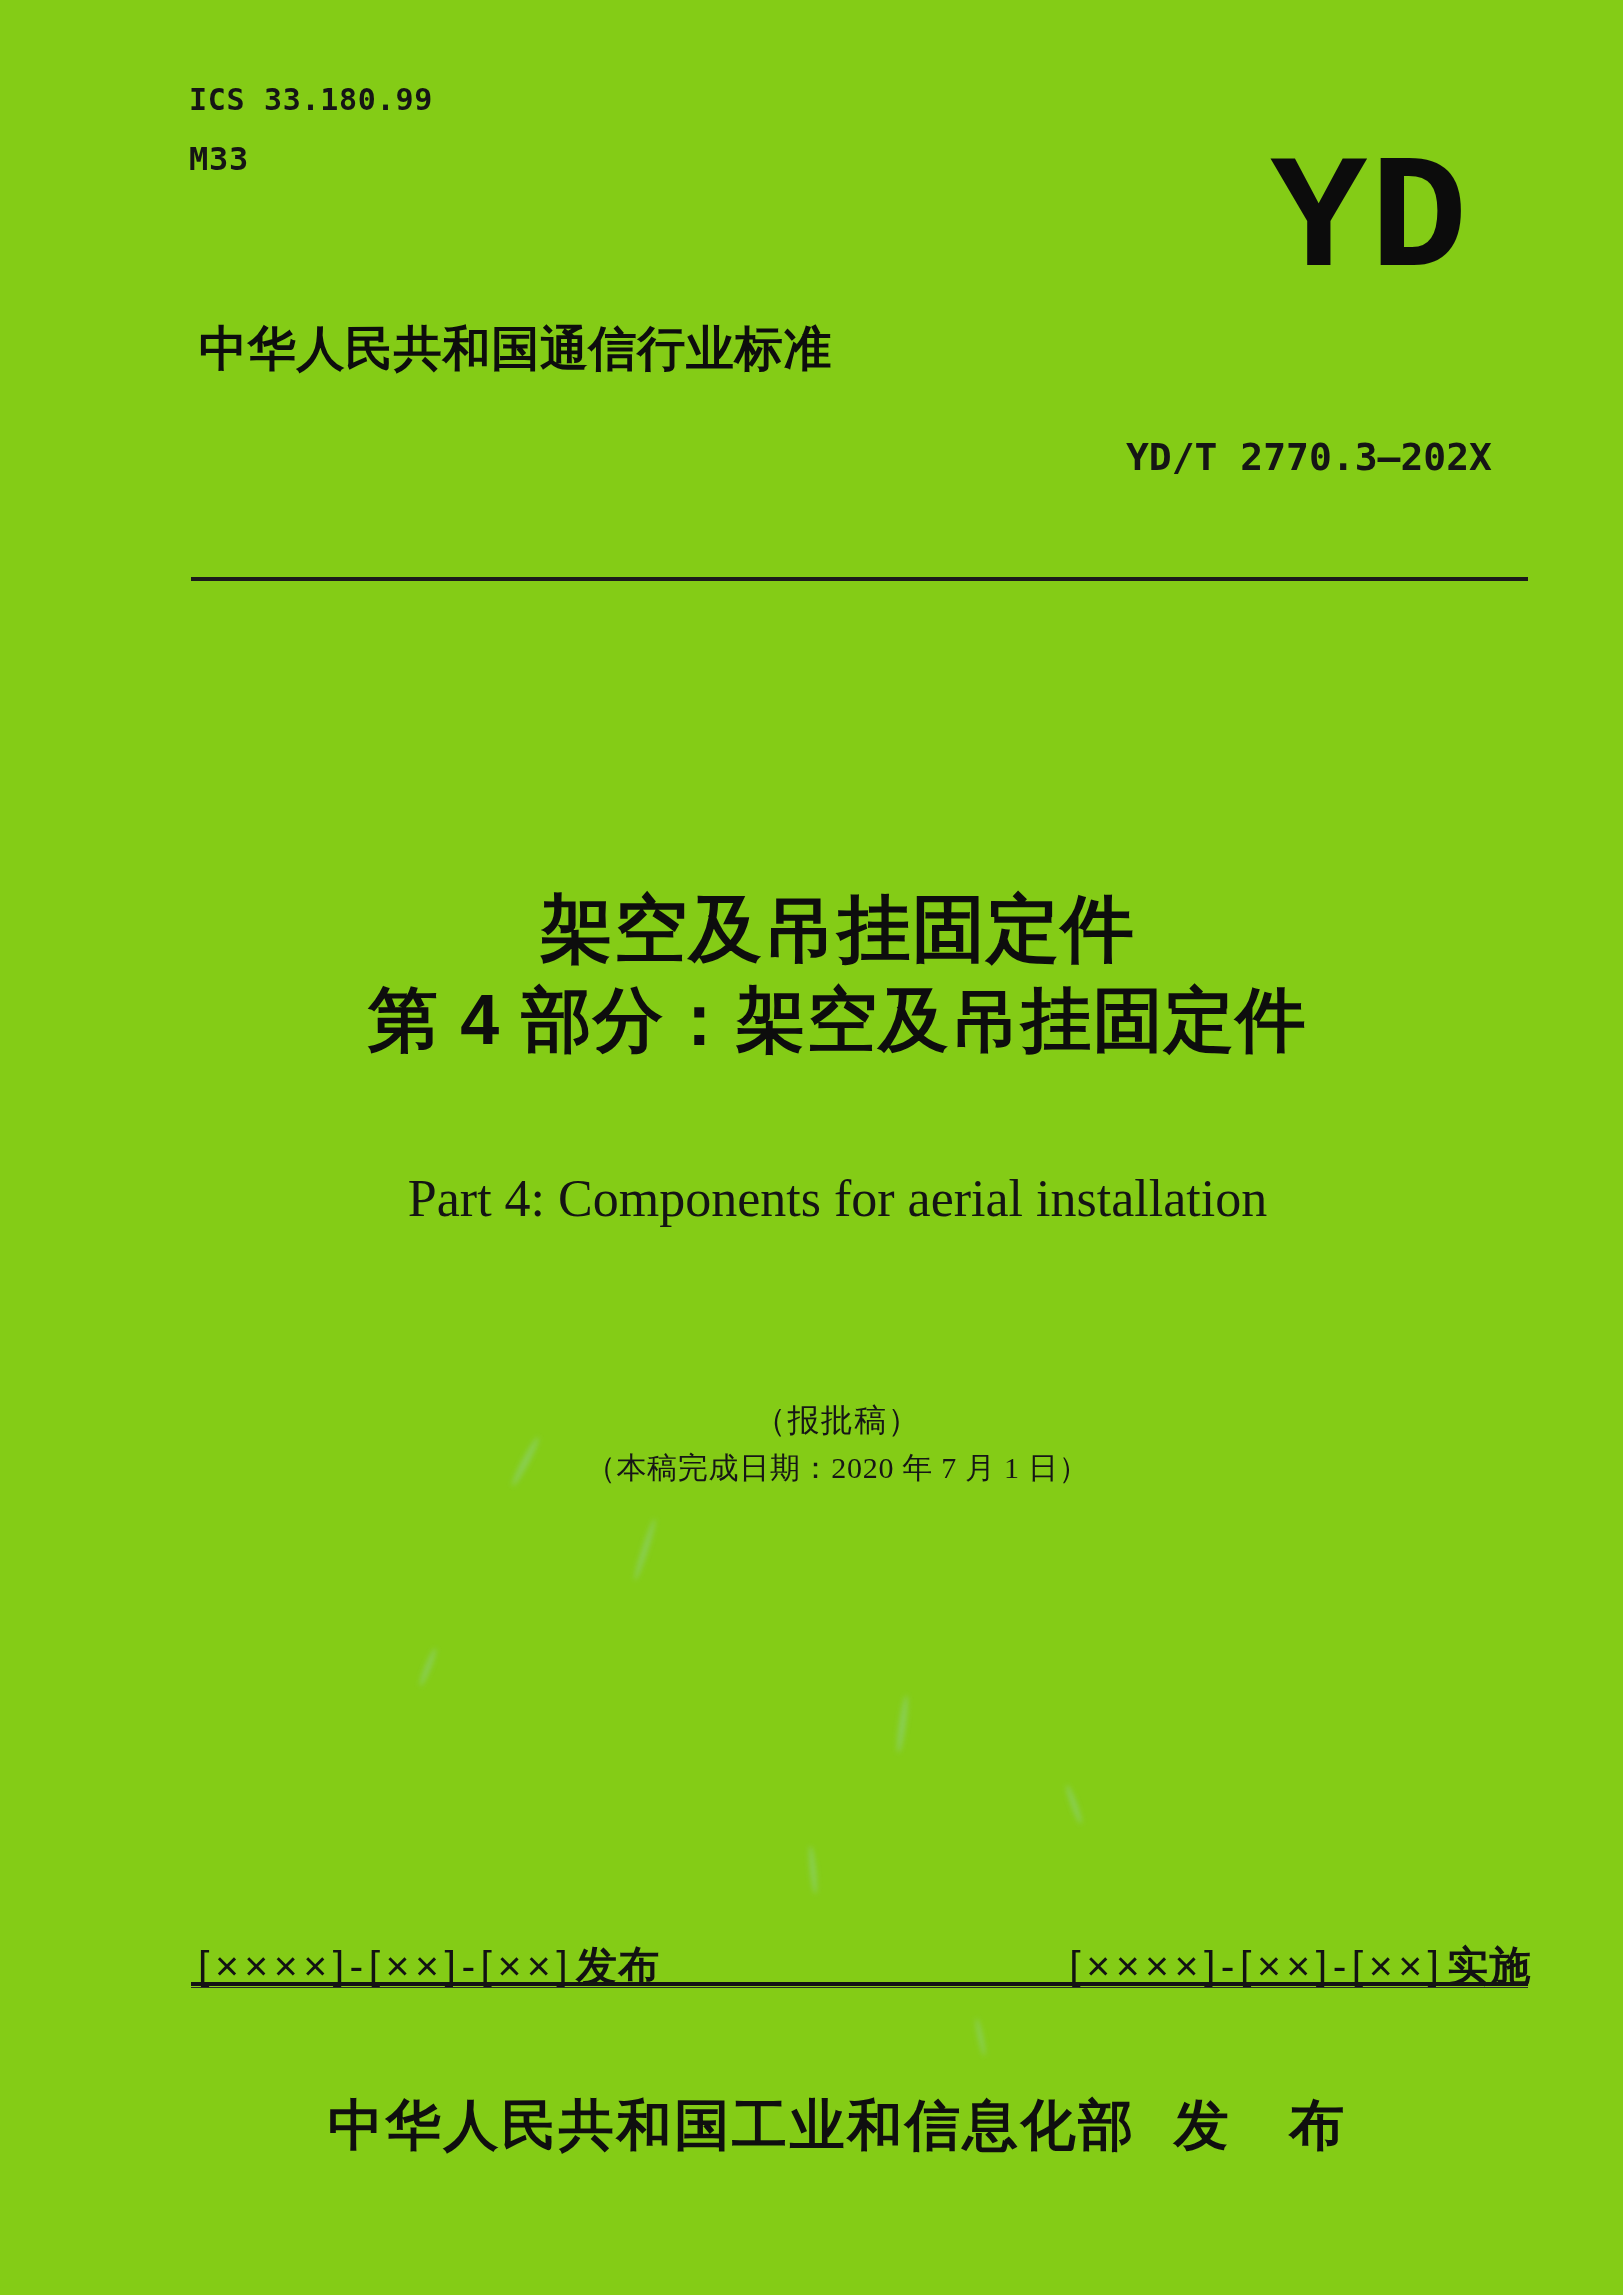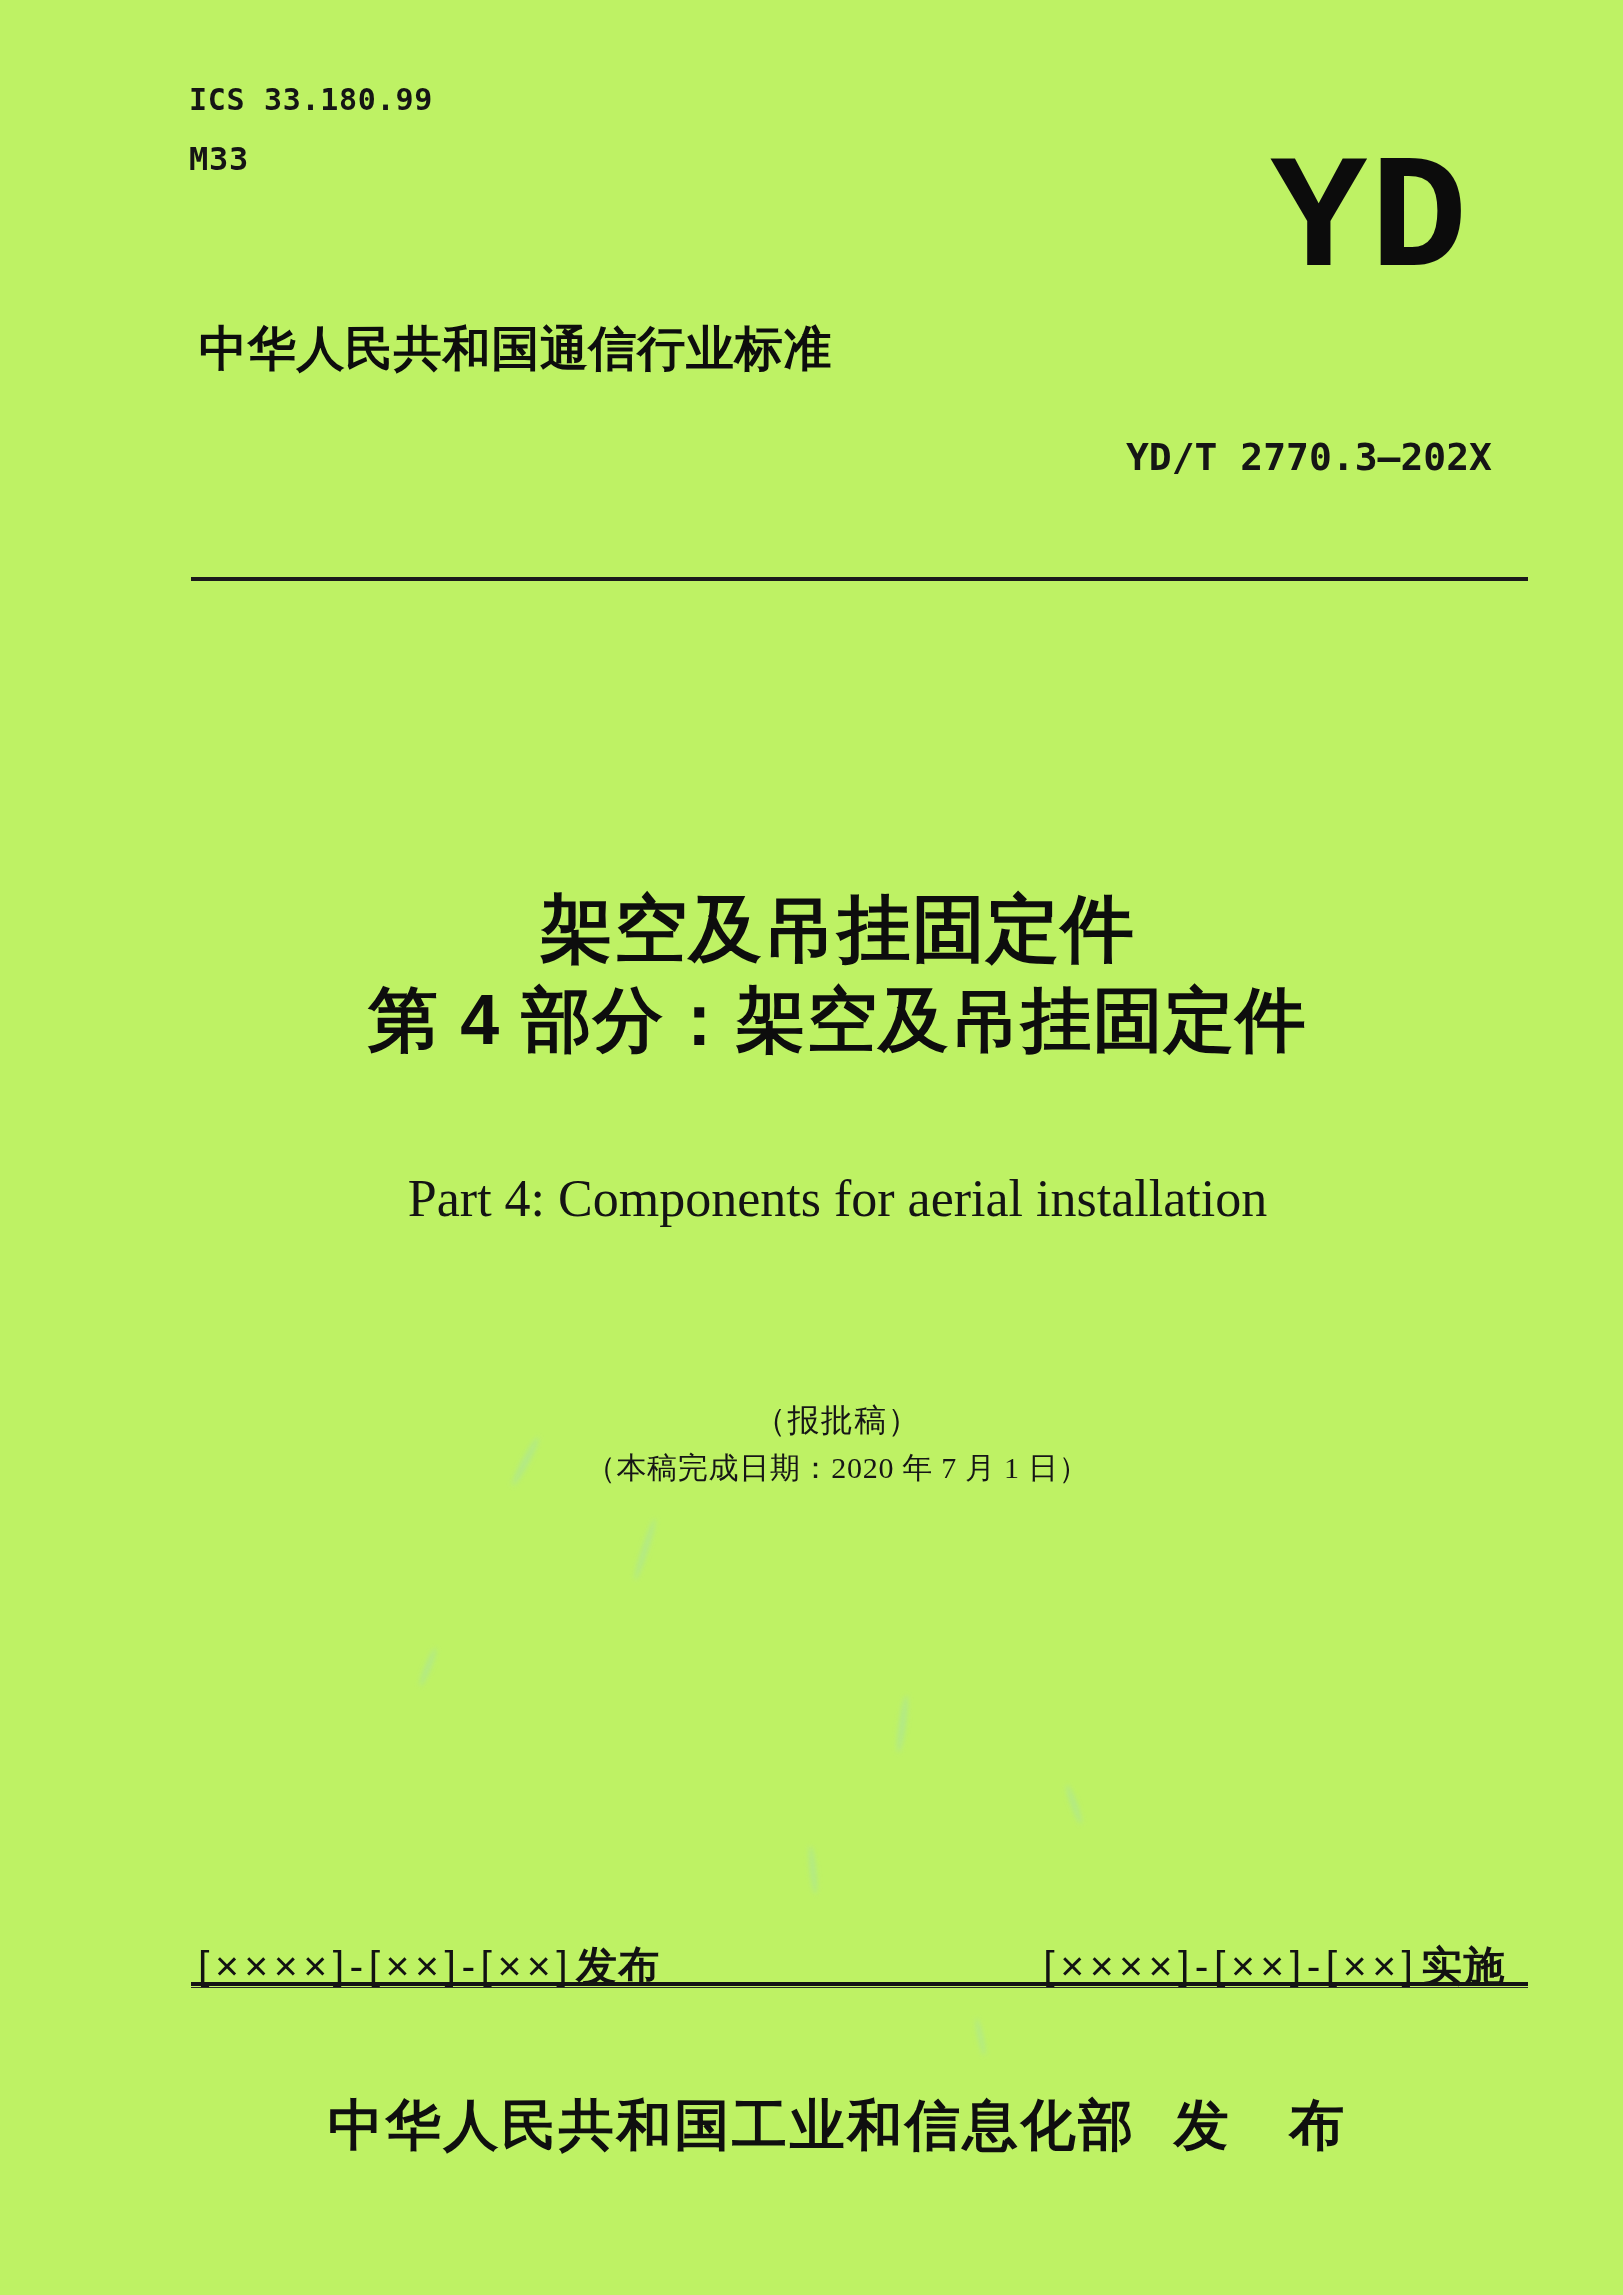--- a/index.html
+++ b/index.html
@@ -4,21 +4,21 @@
 <style>
   html, body {
     margin: 0;
     padding: 0;
     background: #e8e8e8;
   }
   .page {
     position: relative;
     width: 1624px;
     height: 2295px;
-    background: #bef264;
+    background: #84cc16;
     overflow: hidden;
     color: #111111;
     font-family: "Liberation Sans", sans-serif;
   }
   .abs { position: absolute; }
 
   
   .ics-line {
     left: 189px; top: 82px;
     font-family: "DejaVu Sans Mono", "Liberation Mono", monospace;
@@ -104,21 +104,21 @@
     font-size: 30px; letter-spacing: 0.7px;
     color: #161616;
   }
 
   
   .release-left {
     left: 198px; top: 1939px;
     font-size: 41px; white-space: nowrap; color: #121212; text-align: right;
   }
   .release-right {
-    right: 118px; top: 1939px;
+    right: 92px; top: 1939px;
     font-size: 41px; white-space: nowrap; color: #121212;
   }
   .date-code {
     font-family: "Liberation Sans", sans-serif;
     font-weight: 500; letter-spacing: 5.5px;
   }
   .release-label {
     font-weight: bold; letter-spacing: 1.4px; margin-left: 2.7px;
   }
 

